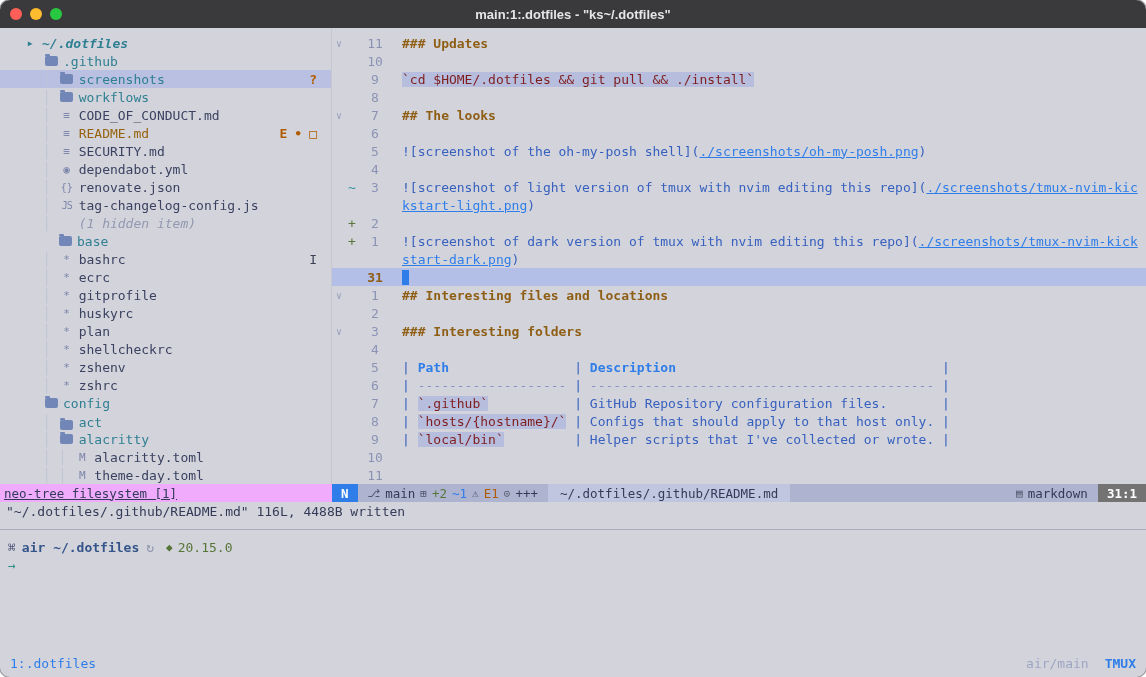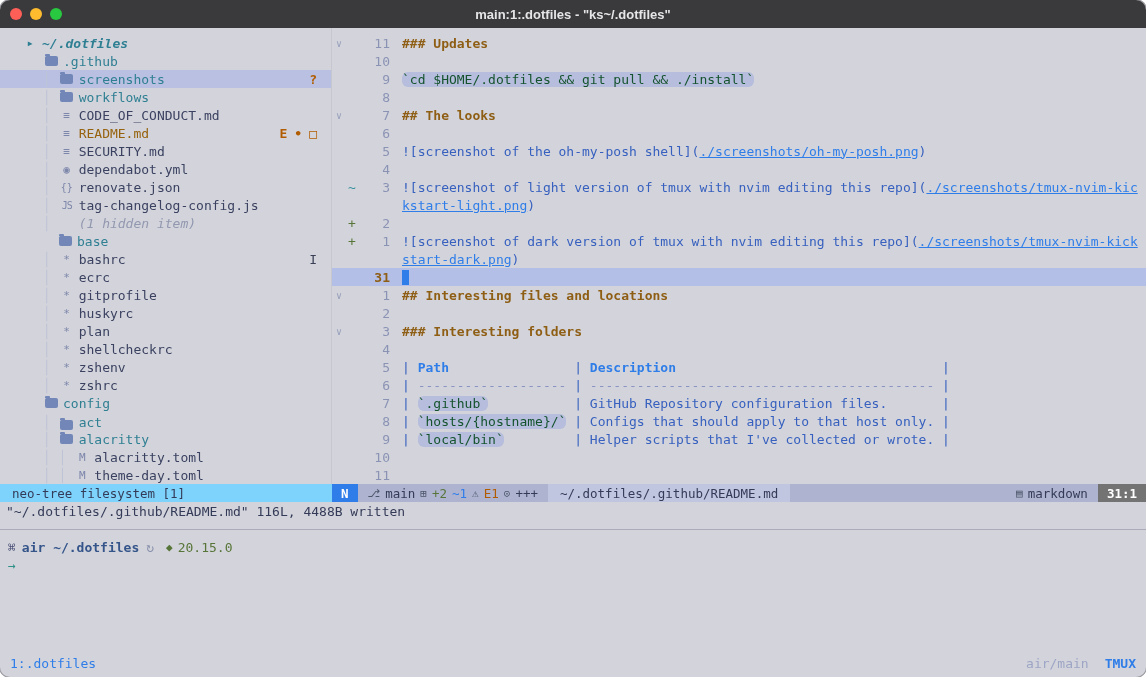--- a/index.html
+++ b/index.html
@@ -32,33 +32,33 @@
   .c-hidden{color:#9298b0;font-style:italic;}
   .badges{margin-left:auto;padding-right:14px;display:flex;gap:7px;color:#b15c00;font-weight:bold;}
   .badges.ibeam{color:#3a3f55;font-weight:normal;}
   
   .editor{flex:1;padding-top:6px;overflow:hidden;}
   .ed-row{height:18px;display:flex;align-items:center;white-space:pre;}
   .ed-row.cursorline{background:#b4bfe8;}
   .fold{flex:0 0 12px;padding-left:4px;color:#99a0bc;font-size:10px;}
   .sign{flex:0 0 12px;}
   .sign.add{color:#587539;}.sign.chg{color:#38919f;}
-  .lnum{flex:0 0 30px;text-align:right;color:#8b93b5;}
+  .lnum{flex:0 0 30px;text-align:center;color:#8b93b5;}
   .cursorline .lnum{color:#8f5e15;font-weight:bold;}
   .ed-text{padding-left:12px;}
   .seg-p{color:#3760bf;}
   .seg-l{color:#2e7de9;text-decoration:underline;}
-  .seg-c{color:#14532d;background:#b6bddd;border-radius:6px;}
+  .seg-c{color:#7f1d1d;background:#b6bddd;}
   .seg-h{color:#8f5e15;font-weight:bold;}
   .seg-th{color:#2e7de9;font-weight:bold;}
   .seg-d{color:#8a94c4;}
   .cursor{display:inline-block;width:7px;height:15px;background:#2e7de9;vertical-align:middle;}
   
   .statusline{flex:0 0 18px;display:flex;font-size:12.5px;color:#343b58;}
-  .st-tree{flex:0 0 332px;width:332px;background:#7dd3fc;padding-left:12px;display:flex;align-items:center;box-sizing:border-box;}
+  .st-tree{flex:0 0 332px;width:332px;background:#f0abfc;padding-left:4px;display:flex;align-items:center;box-sizing:border-box;text-decoration:underline;}
   .st-main{flex:1;background:#aeb4cf;display:flex;align-items:center;min-width:0;}
   .mode{background:#2e7de9;color:#fff;font-weight:bold;padding:0 9px;height:100%;display:flex;align-items:center;}
   .git{display:flex;gap:5px;padding:0 10px;align-items:center;}
   .git .ic{color:#4c566a;font-size:11px;}
   .g-add{color:#587539;}.g-chg{color:#2e7de9;}.g-diag{color:#b15c00;}
   .path-seg{background:#c0c6df;padding:0 12px;height:100%;display:flex;align-items:center;}
   .sl-spacer{flex:1;}
   .ft{display:flex;gap:5px;align-items:center;padding-right:10px;}
   .ft .ic{font-size:11px;color:#4c566a;}
   .pos{background:#737373;color:#fff;font-weight:bold;padding:0 9px;height:100%;display:flex;align-items:center;}

